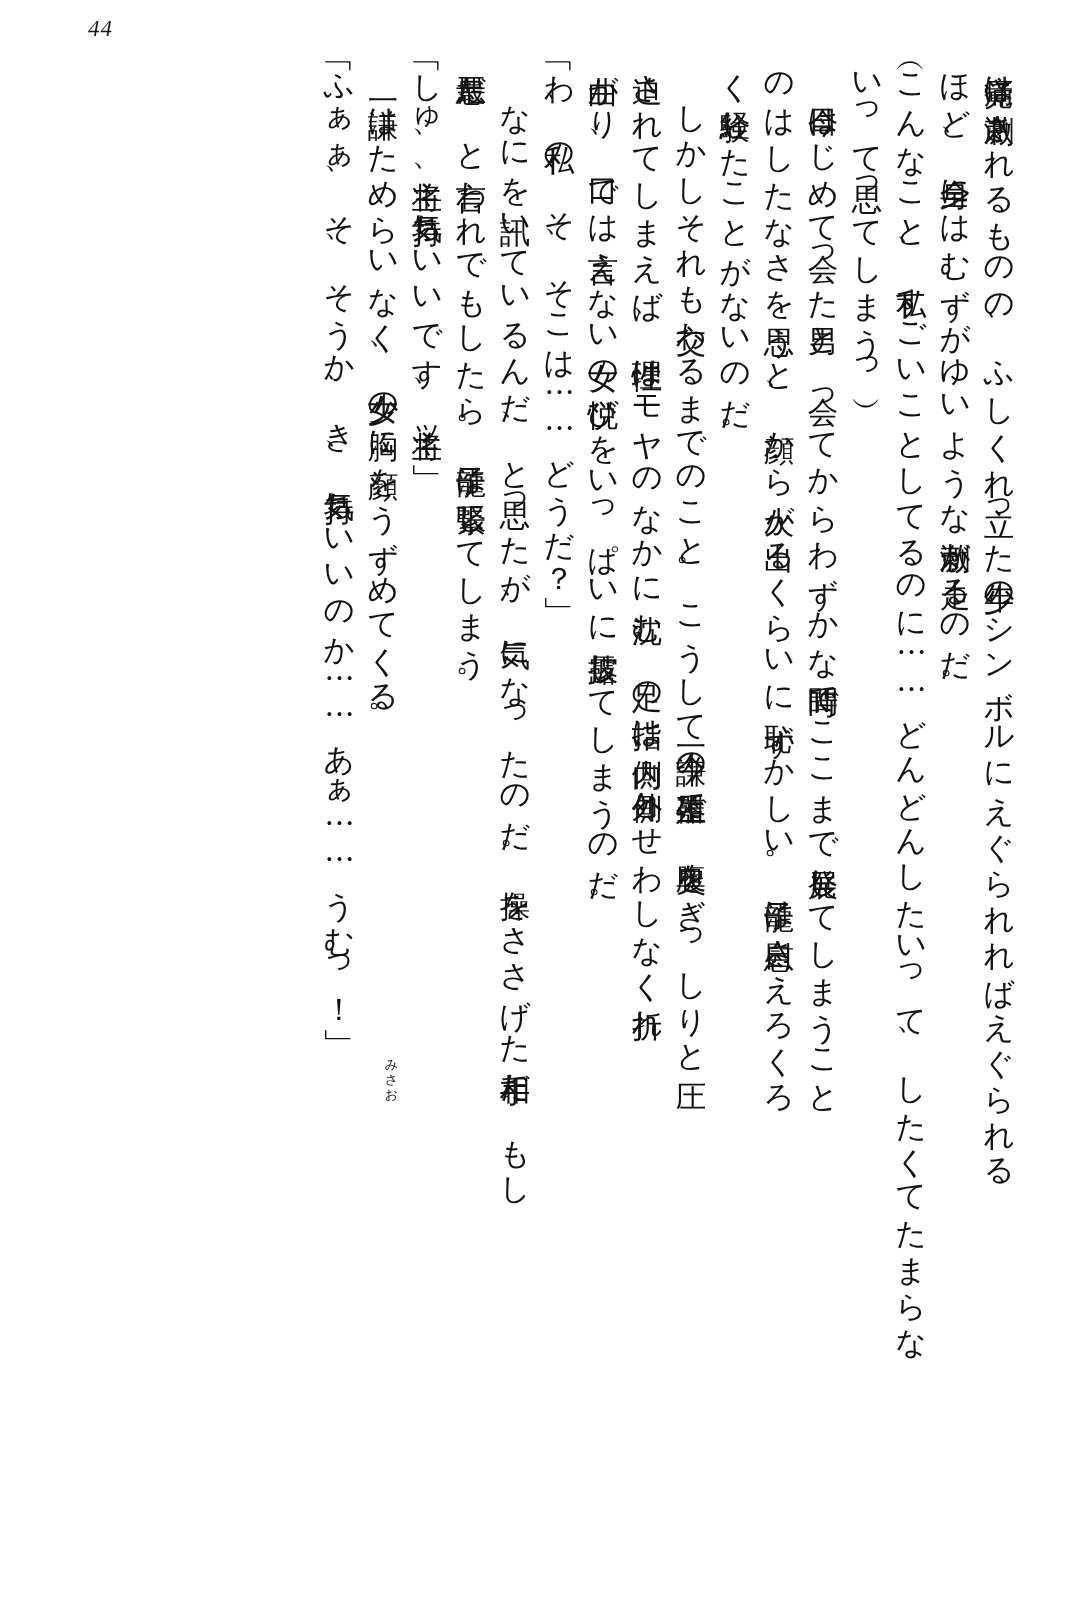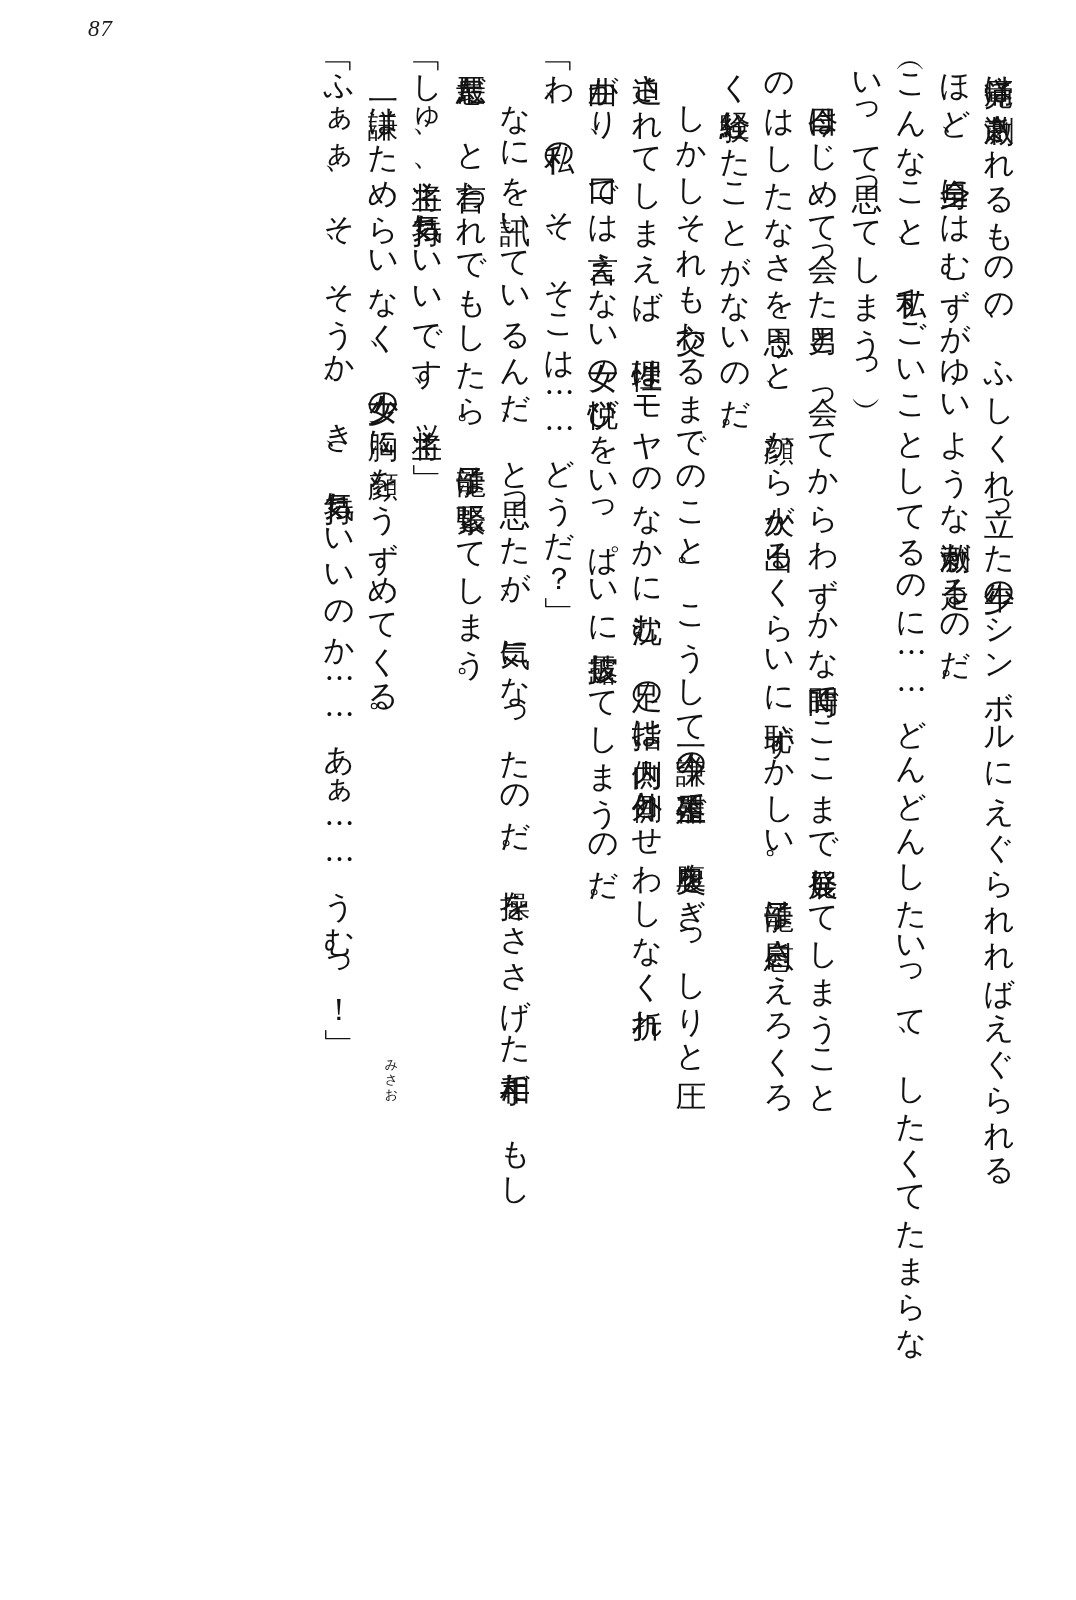--- a/index.html
+++ b/index.html
@@ -68,21 +68,21 @@
     letter-spacing: 0px;
     line-height: 1;
     color: #141414;
   }
 </style>
 </head>
 <body>
 
 <div class="page">
 
-  <div class="page-number">87</div>
+  <div class="page-number">44</div>
 
   <div class="text-block">
     <div class="col">痛覚は刺激されるものの、ふしくれ立った少年のシンボルにえぐられればえぐられる</div>
     <div class="col">ほど、全身にはむずがゆいような刺激が走るのだ。</div>
     <div class="col">（こんなこと、私すごいことしてるのに……どんどんしたいって、したくてたまらな</div>
     <div class="col">いって思ってしまうっ）</div>
     <div class="col">　今日はじめて会った男と、会ってからわずかな時間でここまで発展してしまうこと</div>
     <div class="col">のはしたなさを思うと、顔から火が出るくらいに恥ずかしい。龍子は自慰さえろくろ</div>
     <div class="col">く経験したことがないのだ。</div>
     <div class="col">　しかしそれも交わるまでのこと。こうして今謙一の生殖器で、腹奥をぎっしりと圧</div>

